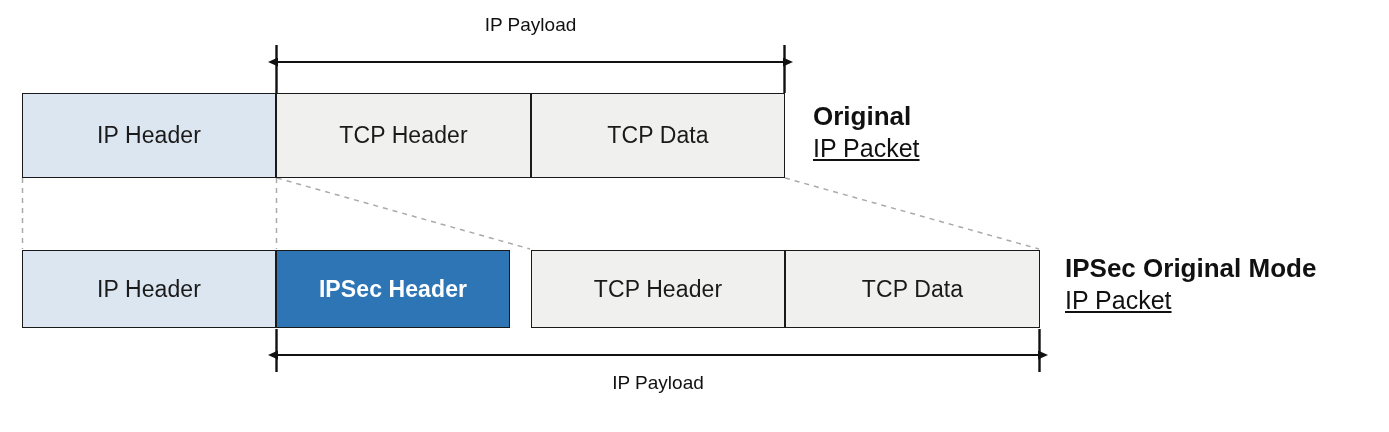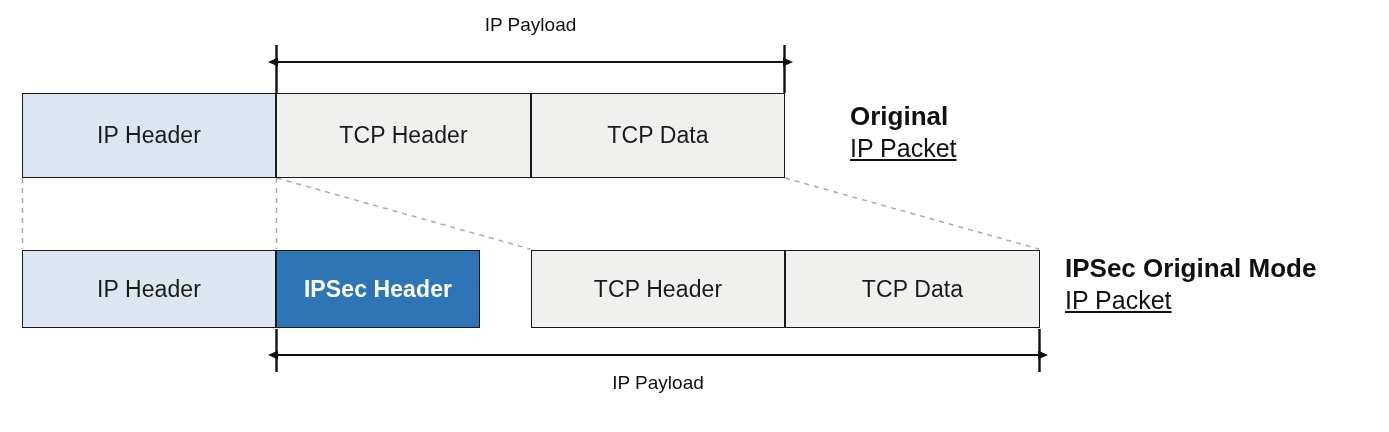--- a/index.html
+++ b/index.html
@@ -112,30 +112,30 @@
 
   <div class="packet-row" style="left:0; top:0; width:1389px; height:432px;">
 
     <div class="cell fill-ipheader" style="left:22px; top:93px; width:254px; height:85px;">IP Header</div>
 
     <div class="cell fill-grey" style="left:276px; top:93px; width:255px; height:85px;">TCP Header</div>
 
     <div class="cell fill-grey" style="left:531px; top:93px; width:254px; height:85px;">TCP Data</div>
   </div>
 
-  <div class="caption" style="left:813px; top:101px;margin-left:37px;">
+  <div class="caption" style="left:813px; top:101px;">
     <span class="cap-strong">Original</span>
     <span class="cap-sub">IP Packet</span>
   </div>
 
   <div class="packet-row" style="left:0; top:0; width:1389px; height:432px;">
 
     <div class="cell fill-ipheader" style="left:22px; top:250px; width:254px; height:78px;">IP Header</div>
 
-    <div class="cell fill-blue" style="left:276px; top:250px; width:204px; height:78px;">IPSec Header</div>
+    <div class="cell fill-blue" style="left:276px; top:250px; width:234px; height:78px;">IPSec Header</div>
 
     <div class="cell fill-grey" style="left:531px; top:250px; width:254px; height:78px;">TCP Header</div>
 
     <div class="cell fill-grey" style="left:785px; top:250px; width:255px; height:78px;">TCP Data</div>
   </div>
 
   <div class="caption" style="left:1065px; top:253px;">
     <span class="cap-strong">IPSec Original Mode</span>
     <span class="cap-sub">IP Packet</span>
   </div>

